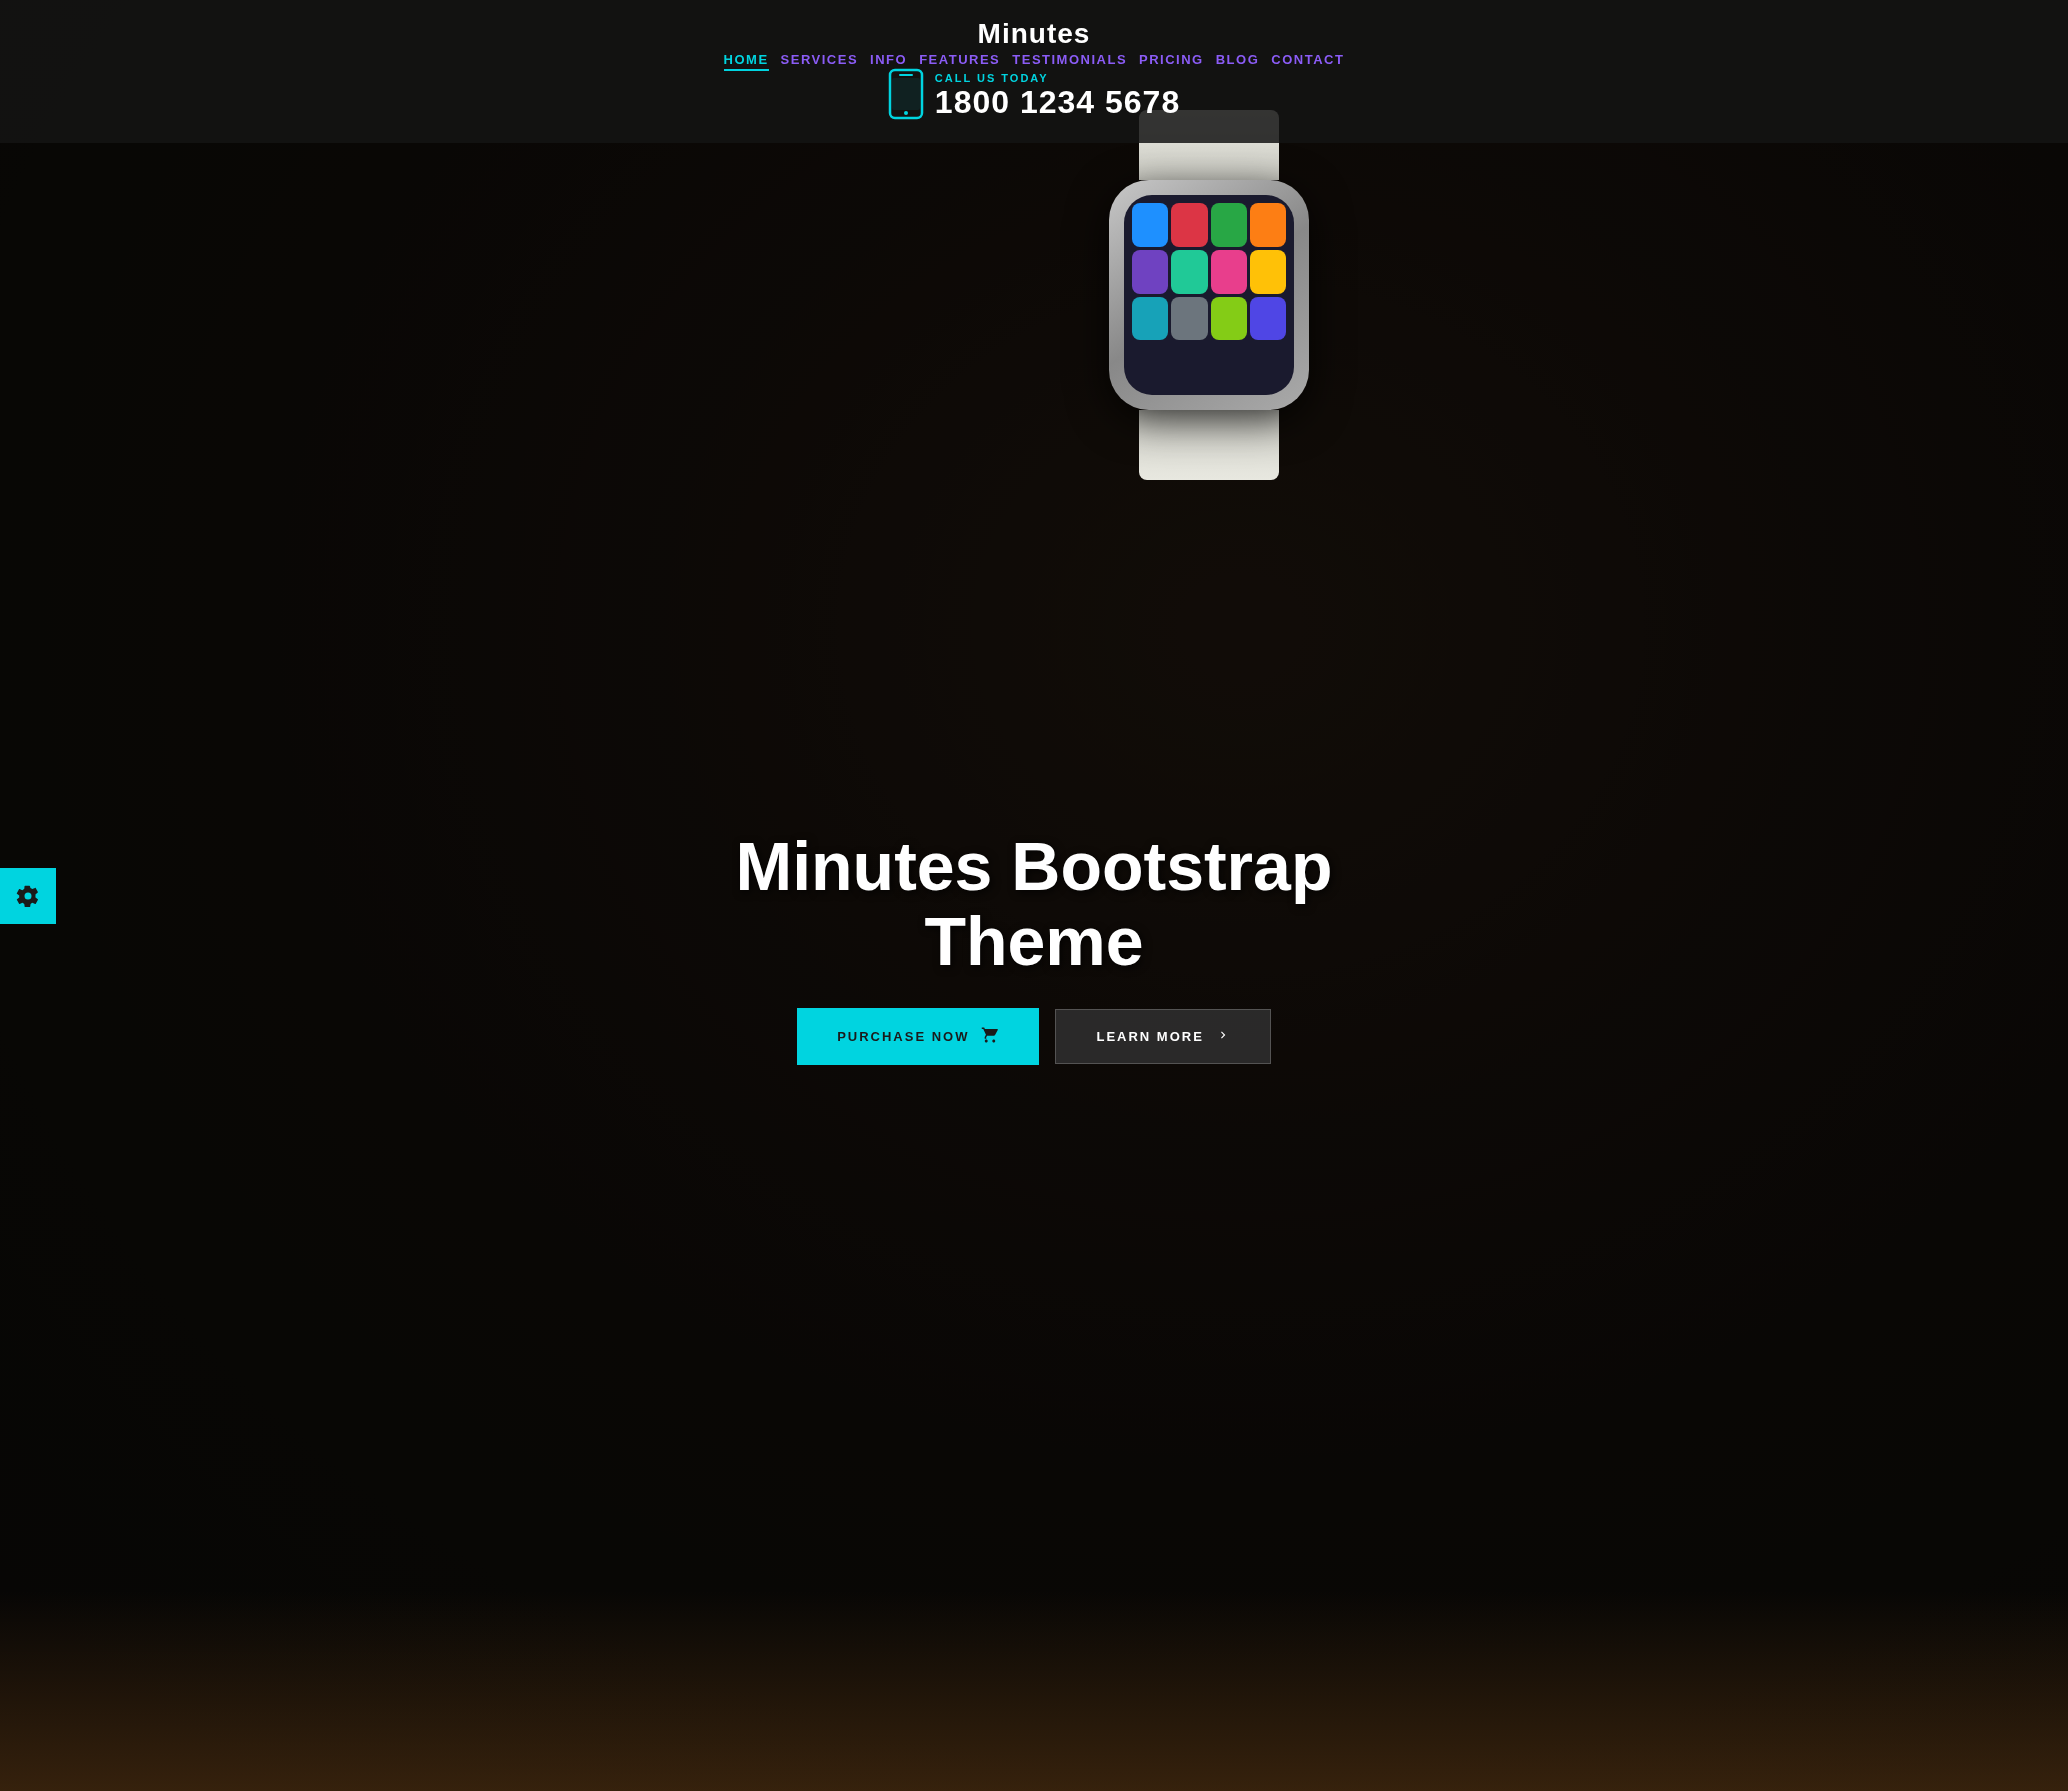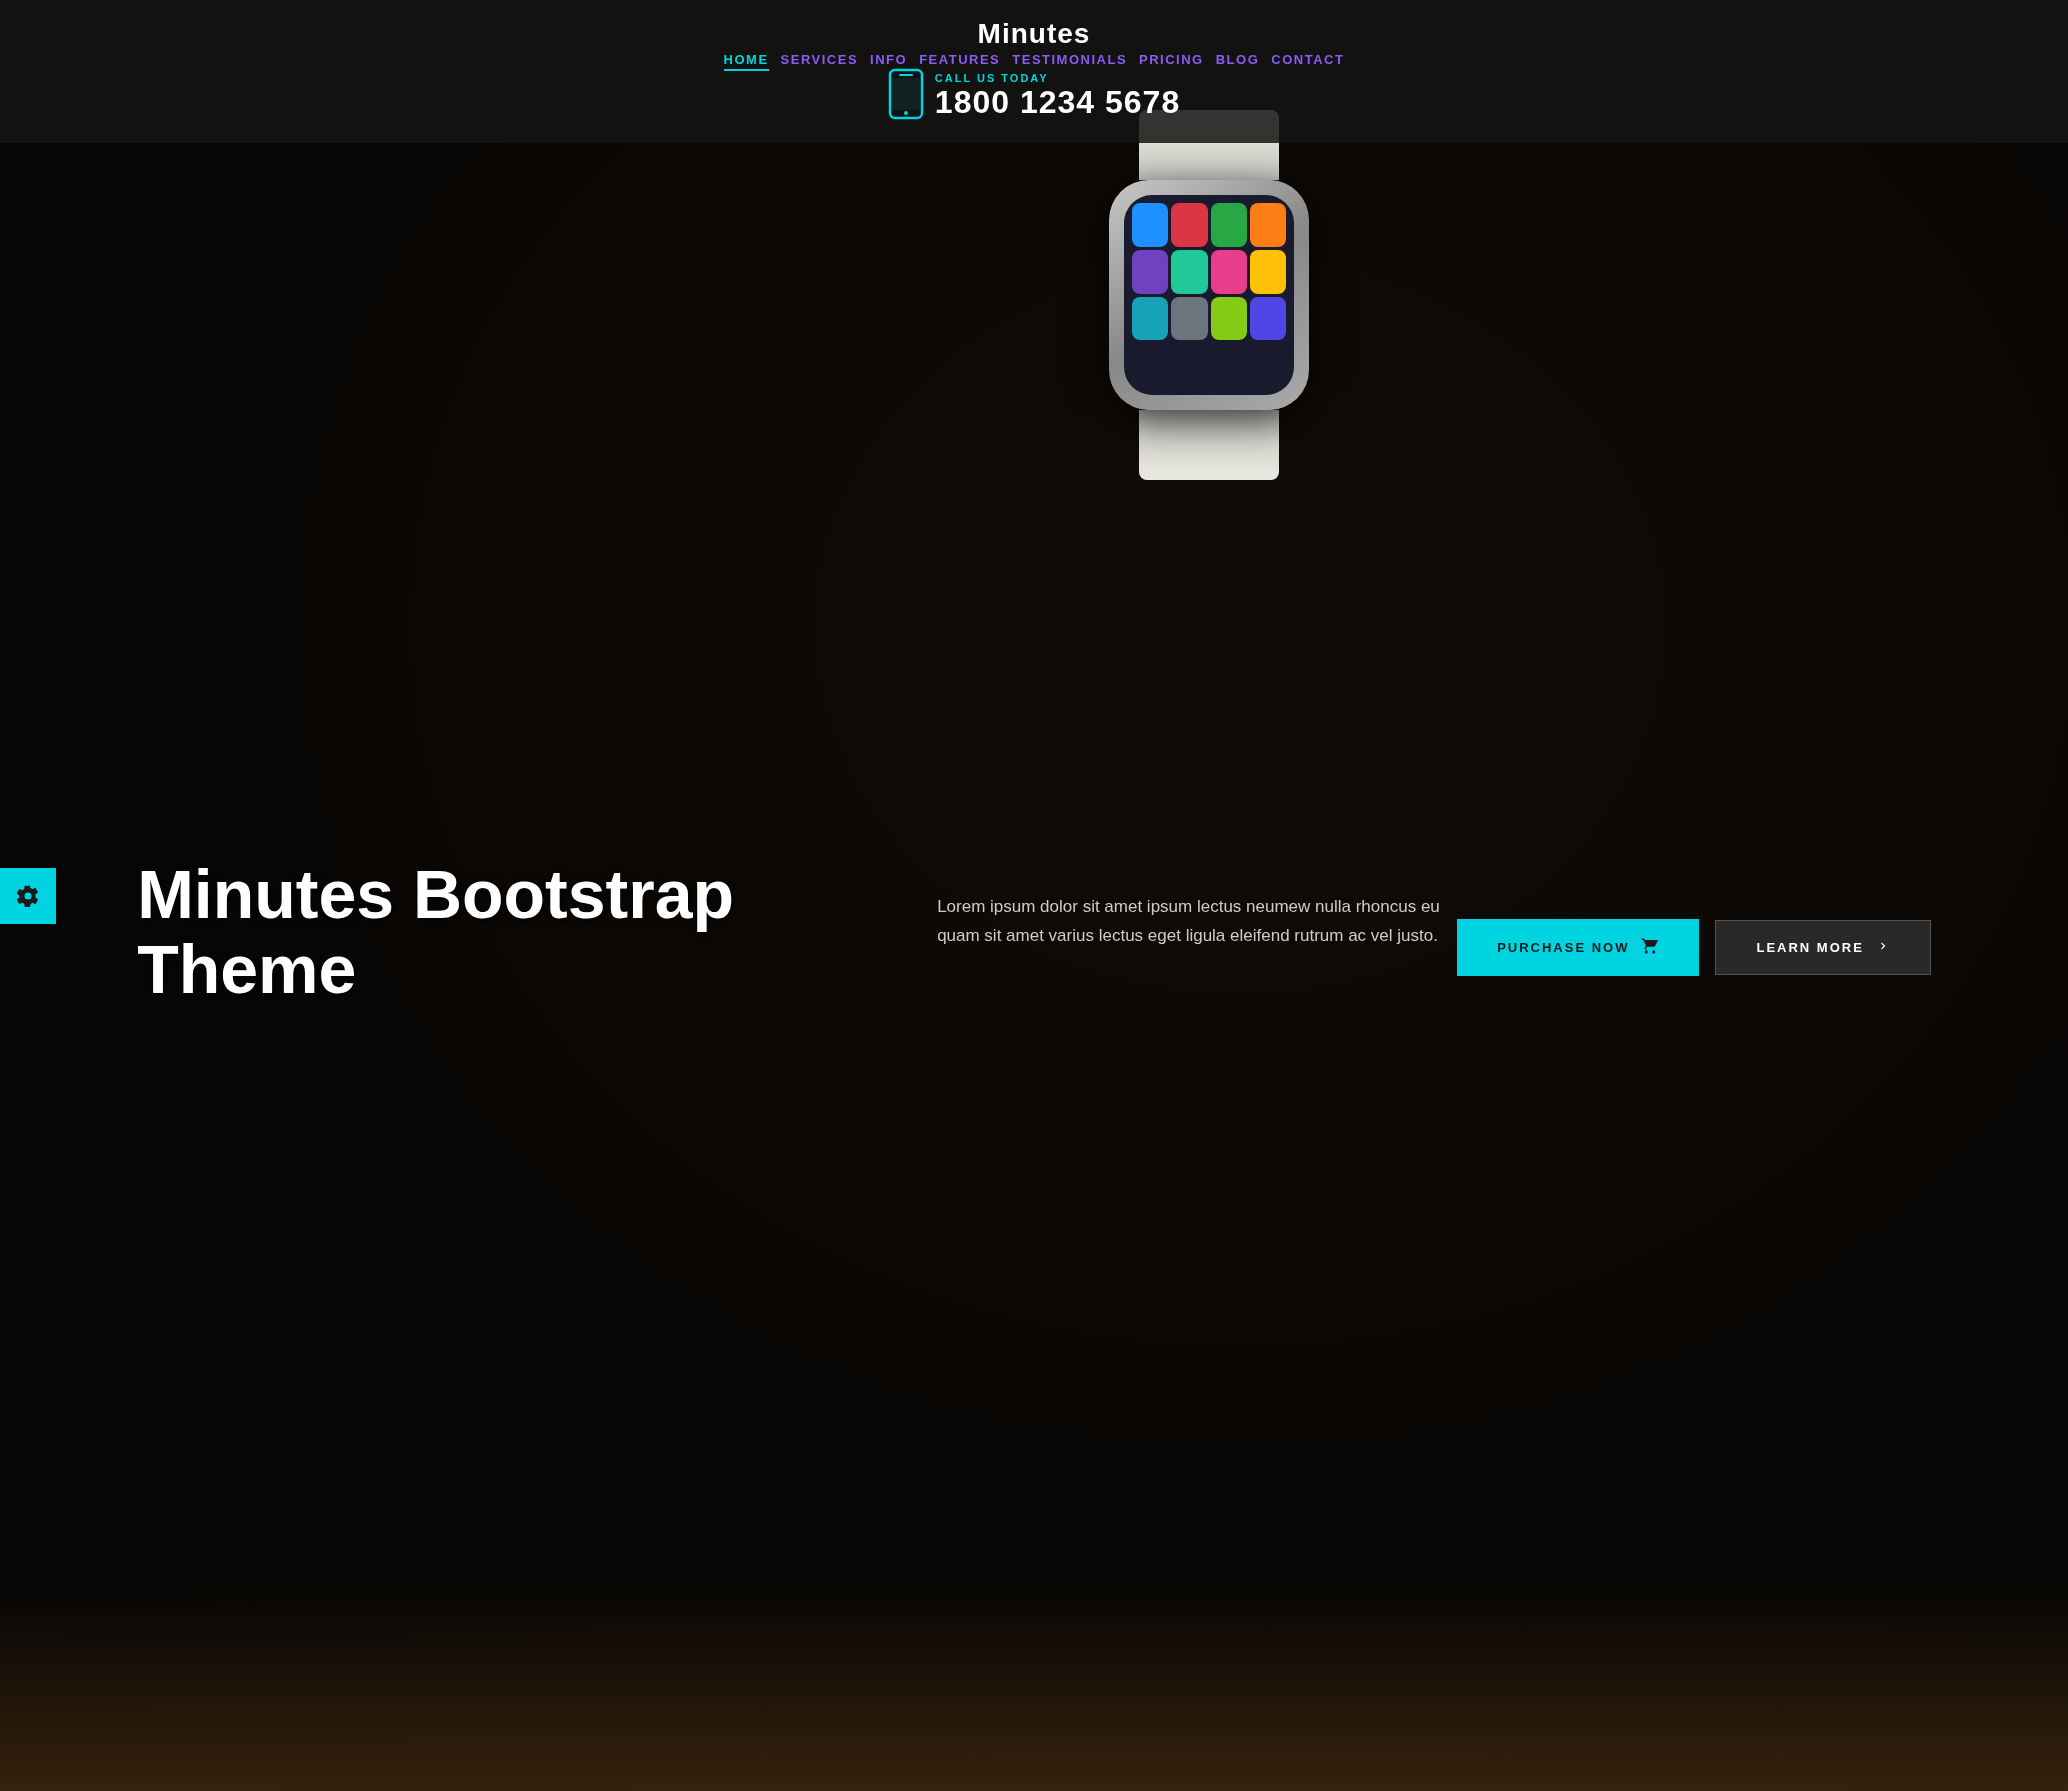--- a/index.html
+++ b/index.html
@@ -204,24 +204,24 @@
       height: 24px;
       fill: #1a1a1a;
     }
 
     
     .hero-content {
       position: relative;
       z-index: 5;
       flex: 1;
       display: flex;
-      flex-direction: row;
+      flex-direction: column;
       align-items: center;
       justify-content: center;
-      text-align: left;
+      text-align: center;
       padding: 40px 20px;
       margin-top: -40px;
     }
 
     .hero-title {
       color: #ffffff;
       font-size: 68px;
       font-weight: 800;
       line-height: 1.1;
       margin-bottom: 30px;
@@ -383,21 +383,20 @@
           <div class="app-icon lime"></div>
           <div class="app-icon indigo"></div>
         </div>
       </div>
       <div class="watch-band-bottom"></div>
     </div>
   </div>
 
   <div class="hero-content">
     <h1 class="hero-title">Minutes Bootstrap Theme</h1>
-    <p class="hero-description">Lorem ipsum dolor sit amet ipsum lectus neumew nulla rhoncus eu quam sit amet varius lectus eget ligula eleifend rutrum ac vel justo.</p>
 
     <div class="hero-buttons">
       <a href="#" class="btn-purchase">
         <span>PURCHASE NOW</span>
         <span>
           <svg width="18" height="18" viewBox="0 0 24 24" fill="currentColor">
             <path d="M7 18c-1.1 0-1.99.9-1.99 2S5.9 22 7 22s2-.9 2-2-.9-2-2-2zm10 0c-1.1 0-1.99.9-1.99 2S15.9 22 17 22s2-.9 2-2-.9-2-2-2zM7.17 14.75l.03-.12.9-1.63H17c.75 0 1.41-.41 1.75-1.03l3.58-6.49A1 1 0 0021.46 4H5.21l-.94-2H1v2h2l3.6 7.59-1.35 2.44C4.52 15.37 5 16.18 5 17h2.17c-.07-.24-.13-.49-.13-.75A1.25 1.25 0 017.17 14.75z"></path>
           </svg>
         </span>
       </a>

